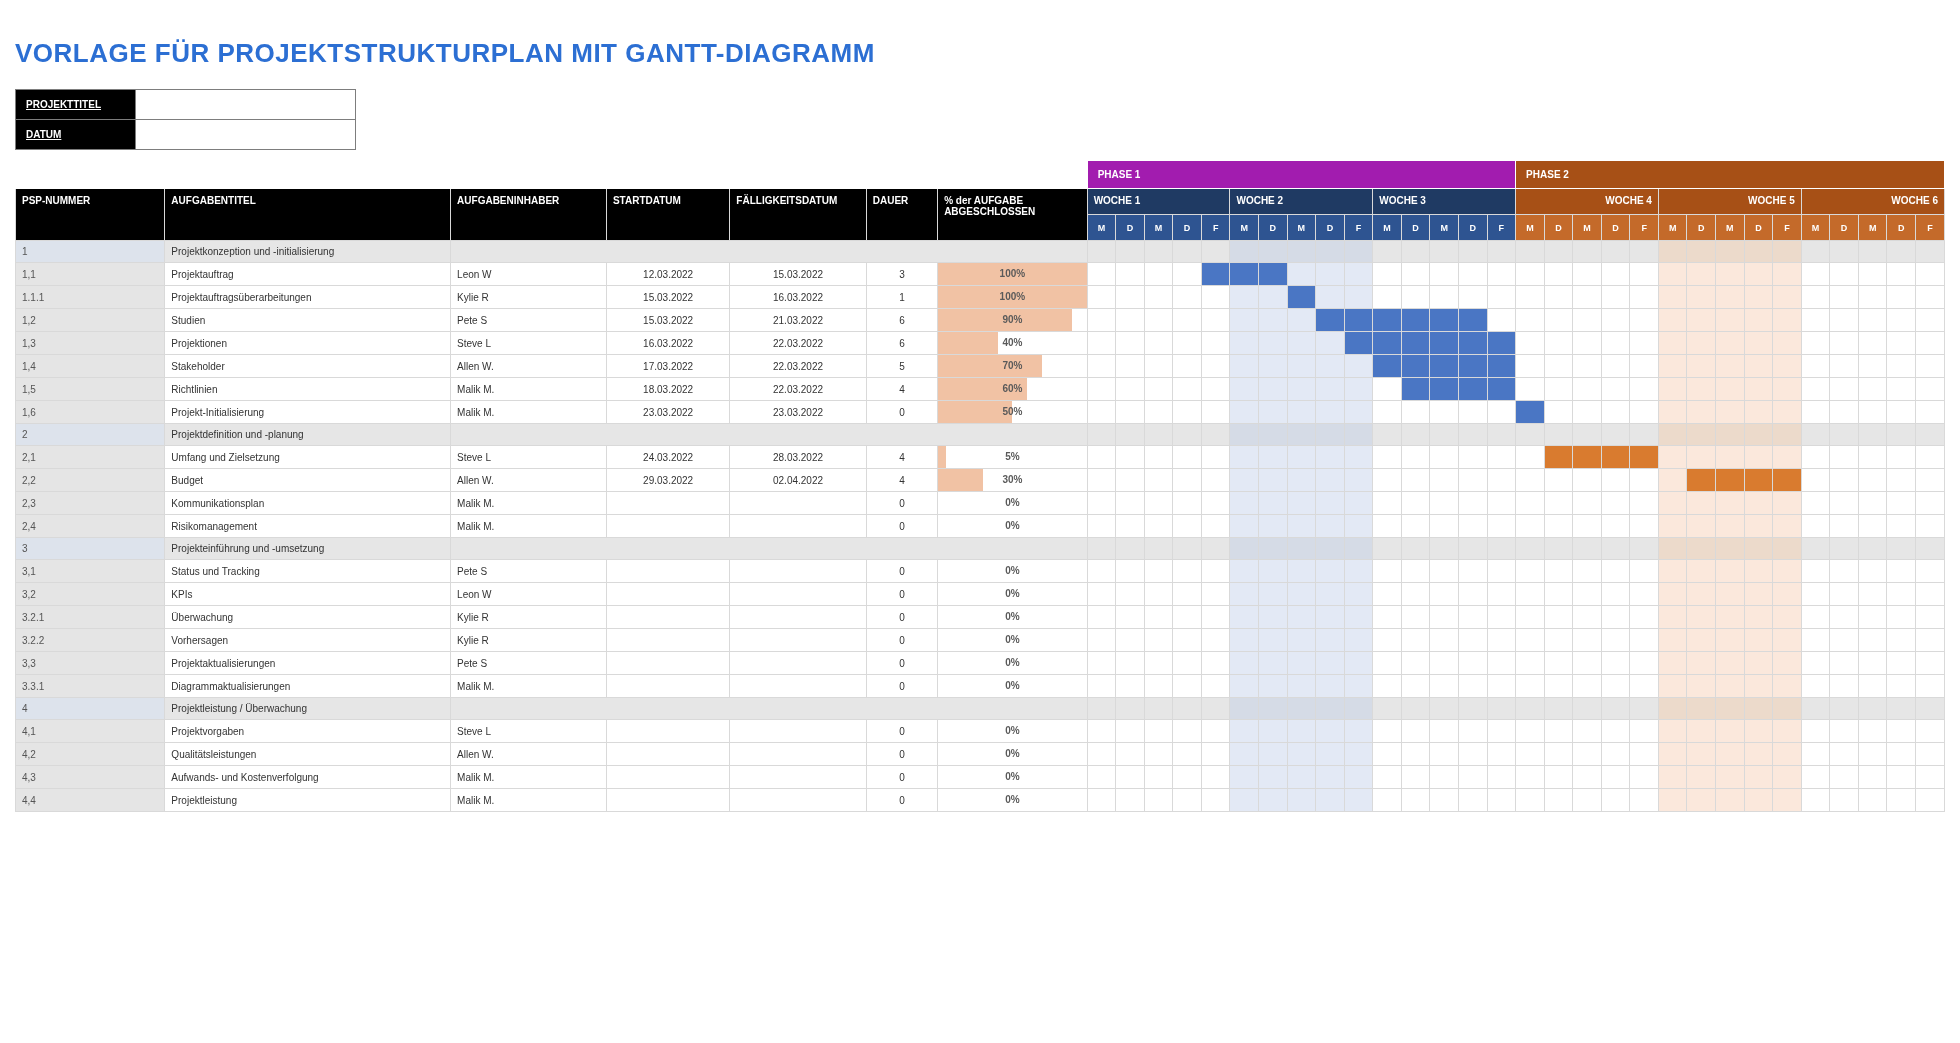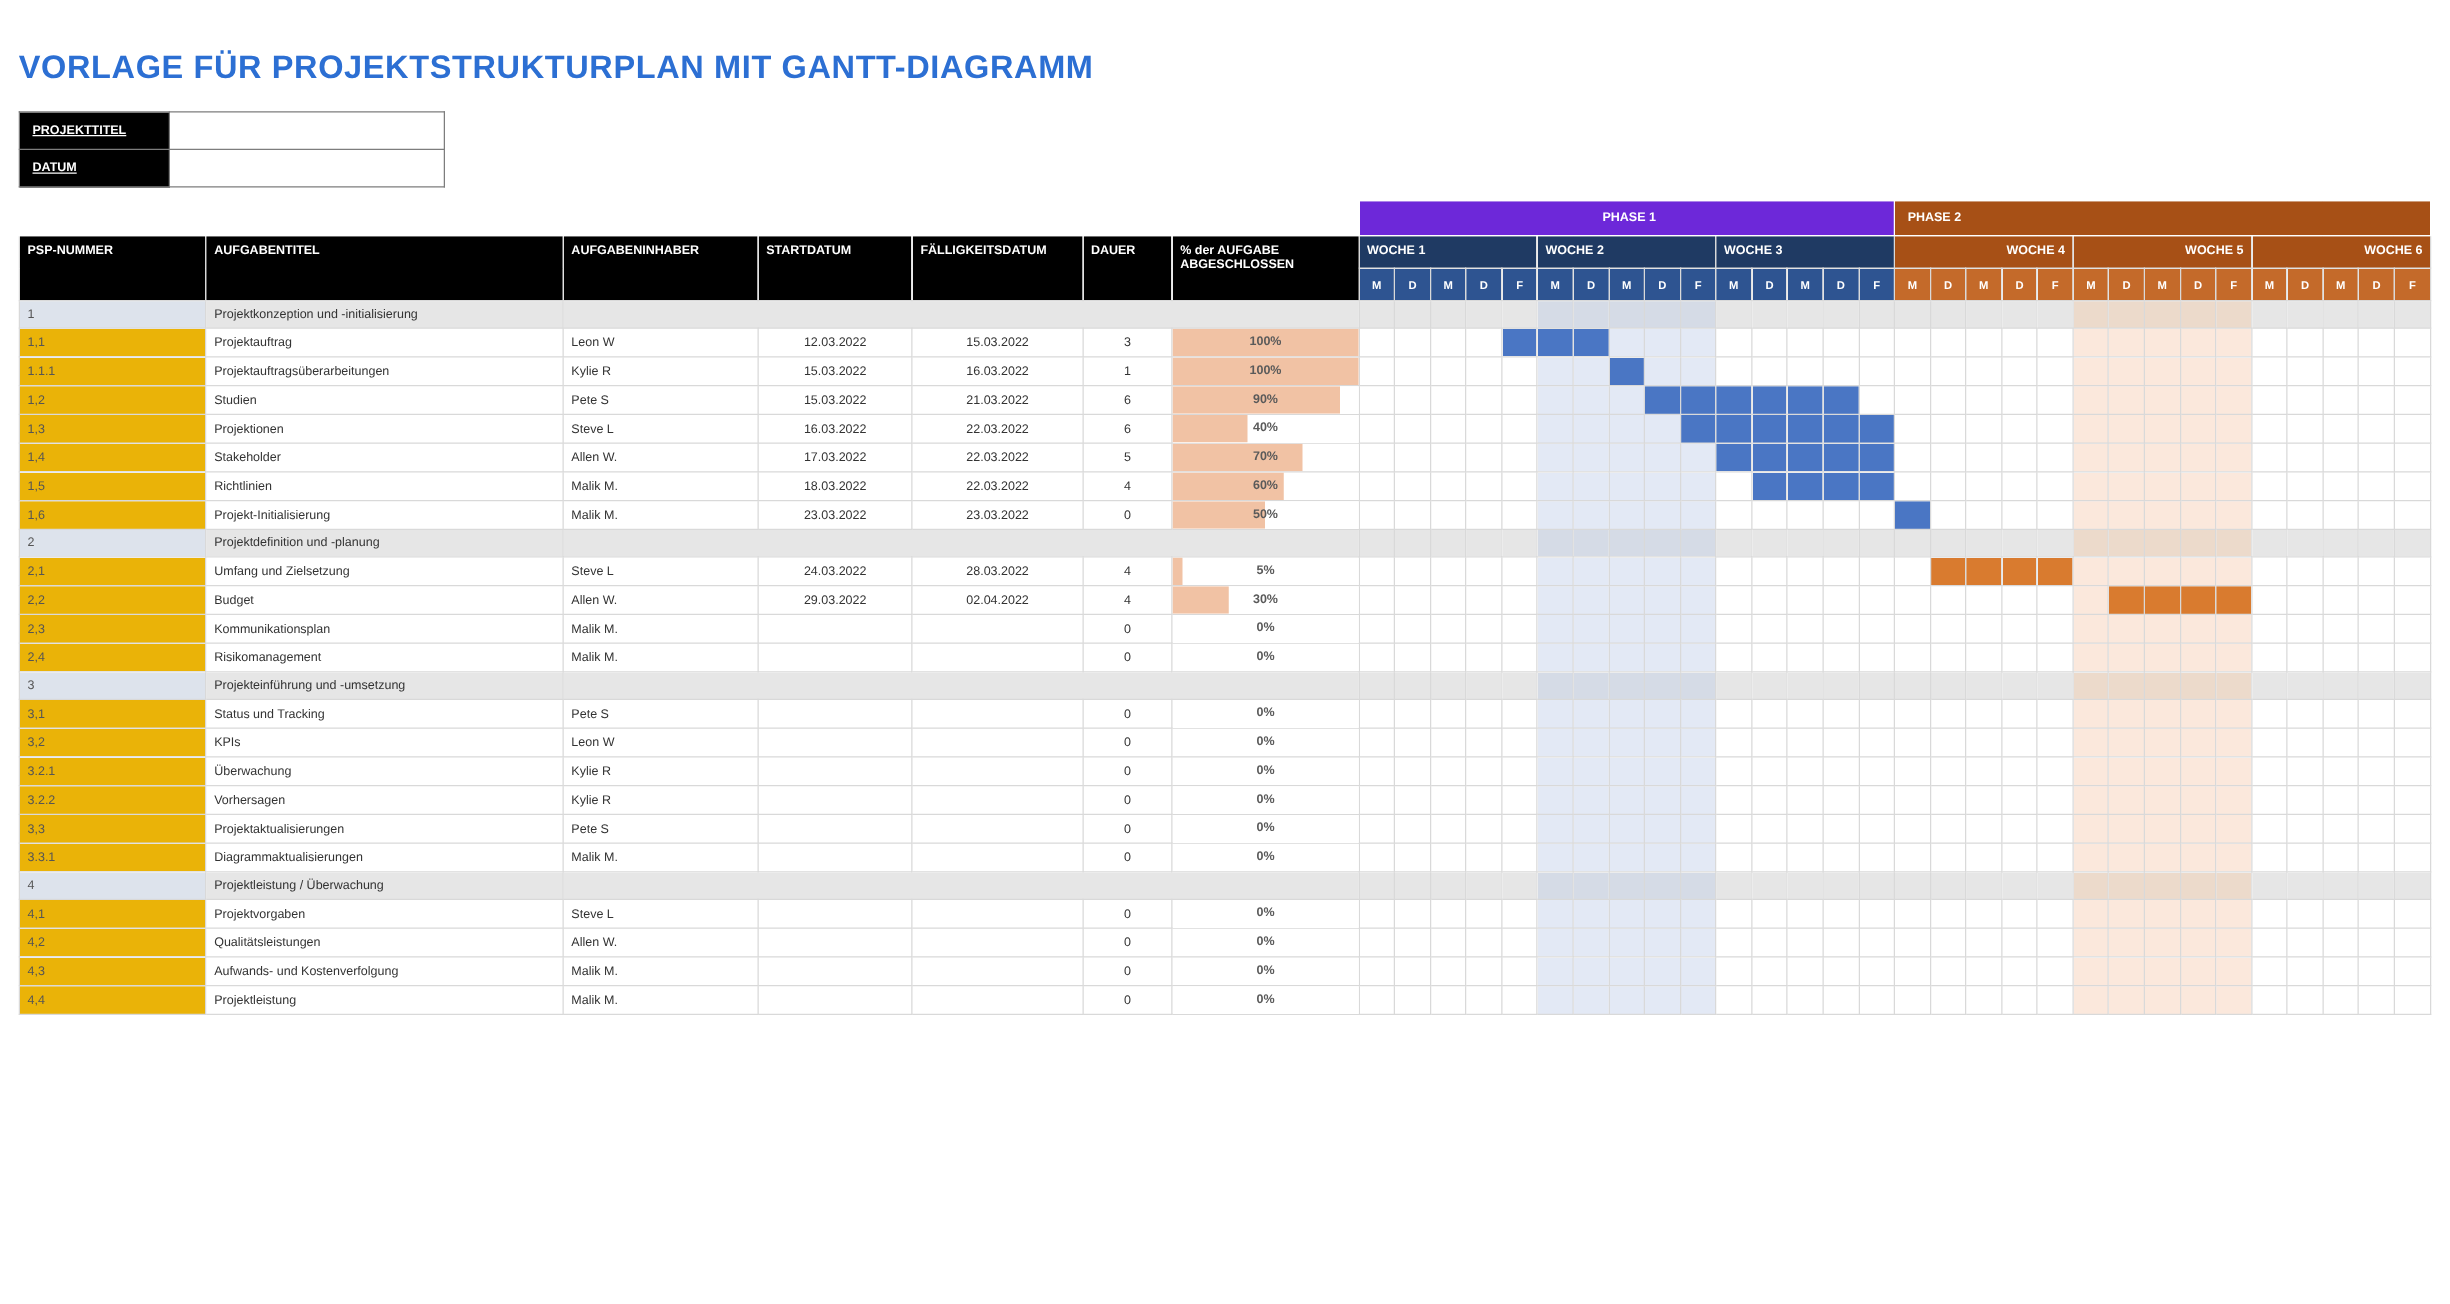--- a/index.html
+++ b/index.html
@@ -60,21 +60,21 @@
     height: 26px;
   }
   .gantt thead tr.phase-row th {
     border: 1px solid #ffffff;
     height: 28px;
   }
   .gantt thead tr.phase-row th.blank {
     background: #fff;
     border: 1px solid #fff;
   }
-  .gantt thead tr.phase-row th.phase1 { background: #6d28d9; color:#fff; padding-left:10px;text-align:center;}
+  .gantt thead tr.phase-row th.phase1 { background: #a21caf; color:#fff; padding-left:10px;}
   .gantt thead tr.phase-row th.phase2 { background: #a75016; color:#fff; padding-left:10px;margin-left:10px;}
   .gantt thead tr.head-row th { background:#000; color:#fff; vertical-align: top;}
   .gantt thead tr.head-row th.week1 { background:#1f3a63;}
   .gantt thead tr.head-row th.week2 { background:#a75016;text-align:right;}
   .gantt thead tr.day-row th { background:#000; text-align:center; font-size:9px; padding:2px;}
   .gantt thead tr.day-row th.day1 { background:#2e5491; }
   .gantt thead tr.day-row th.day2 { background:#c46a2a; }
 
   .gantt col.c-psp   { width: 115px; }
   .gantt col.c-title { width: 220px; }
@@ -86,21 +86,21 @@
   .gantt col.c-day   { width: 22px; }
 
   .gantt tbody td {
     height: 22px;
     font-size: 10px;
     padding: 0 6px;
     background: #fff;
   }
   .gantt tbody tr.section td { background:#e6e6e6; font-weight: 400;}
   .gantt tbody tr.section td.psp { background:#dde3ec;}
-  .gantt tbody td.psp { background:#eab308; color:#555;}
+  .gantt tbody td.psp { background:#e5e5e5; color:#555;}
   .gantt tbody td.center { text-align:center; }
   .gantt tbody td.pct { position:relative; padding:0; }
   .gantt tbody td.pct .bar {
     position:absolute; left:0; top:0; bottom:0;
     background:#f1c2a4;
   }
   .gantt tbody td.pct .txt {
     position:relative; z-index:1; display:block; text-align:center;
     line-height:22px; font-weight:700; color:#5a5a5a;
   }

